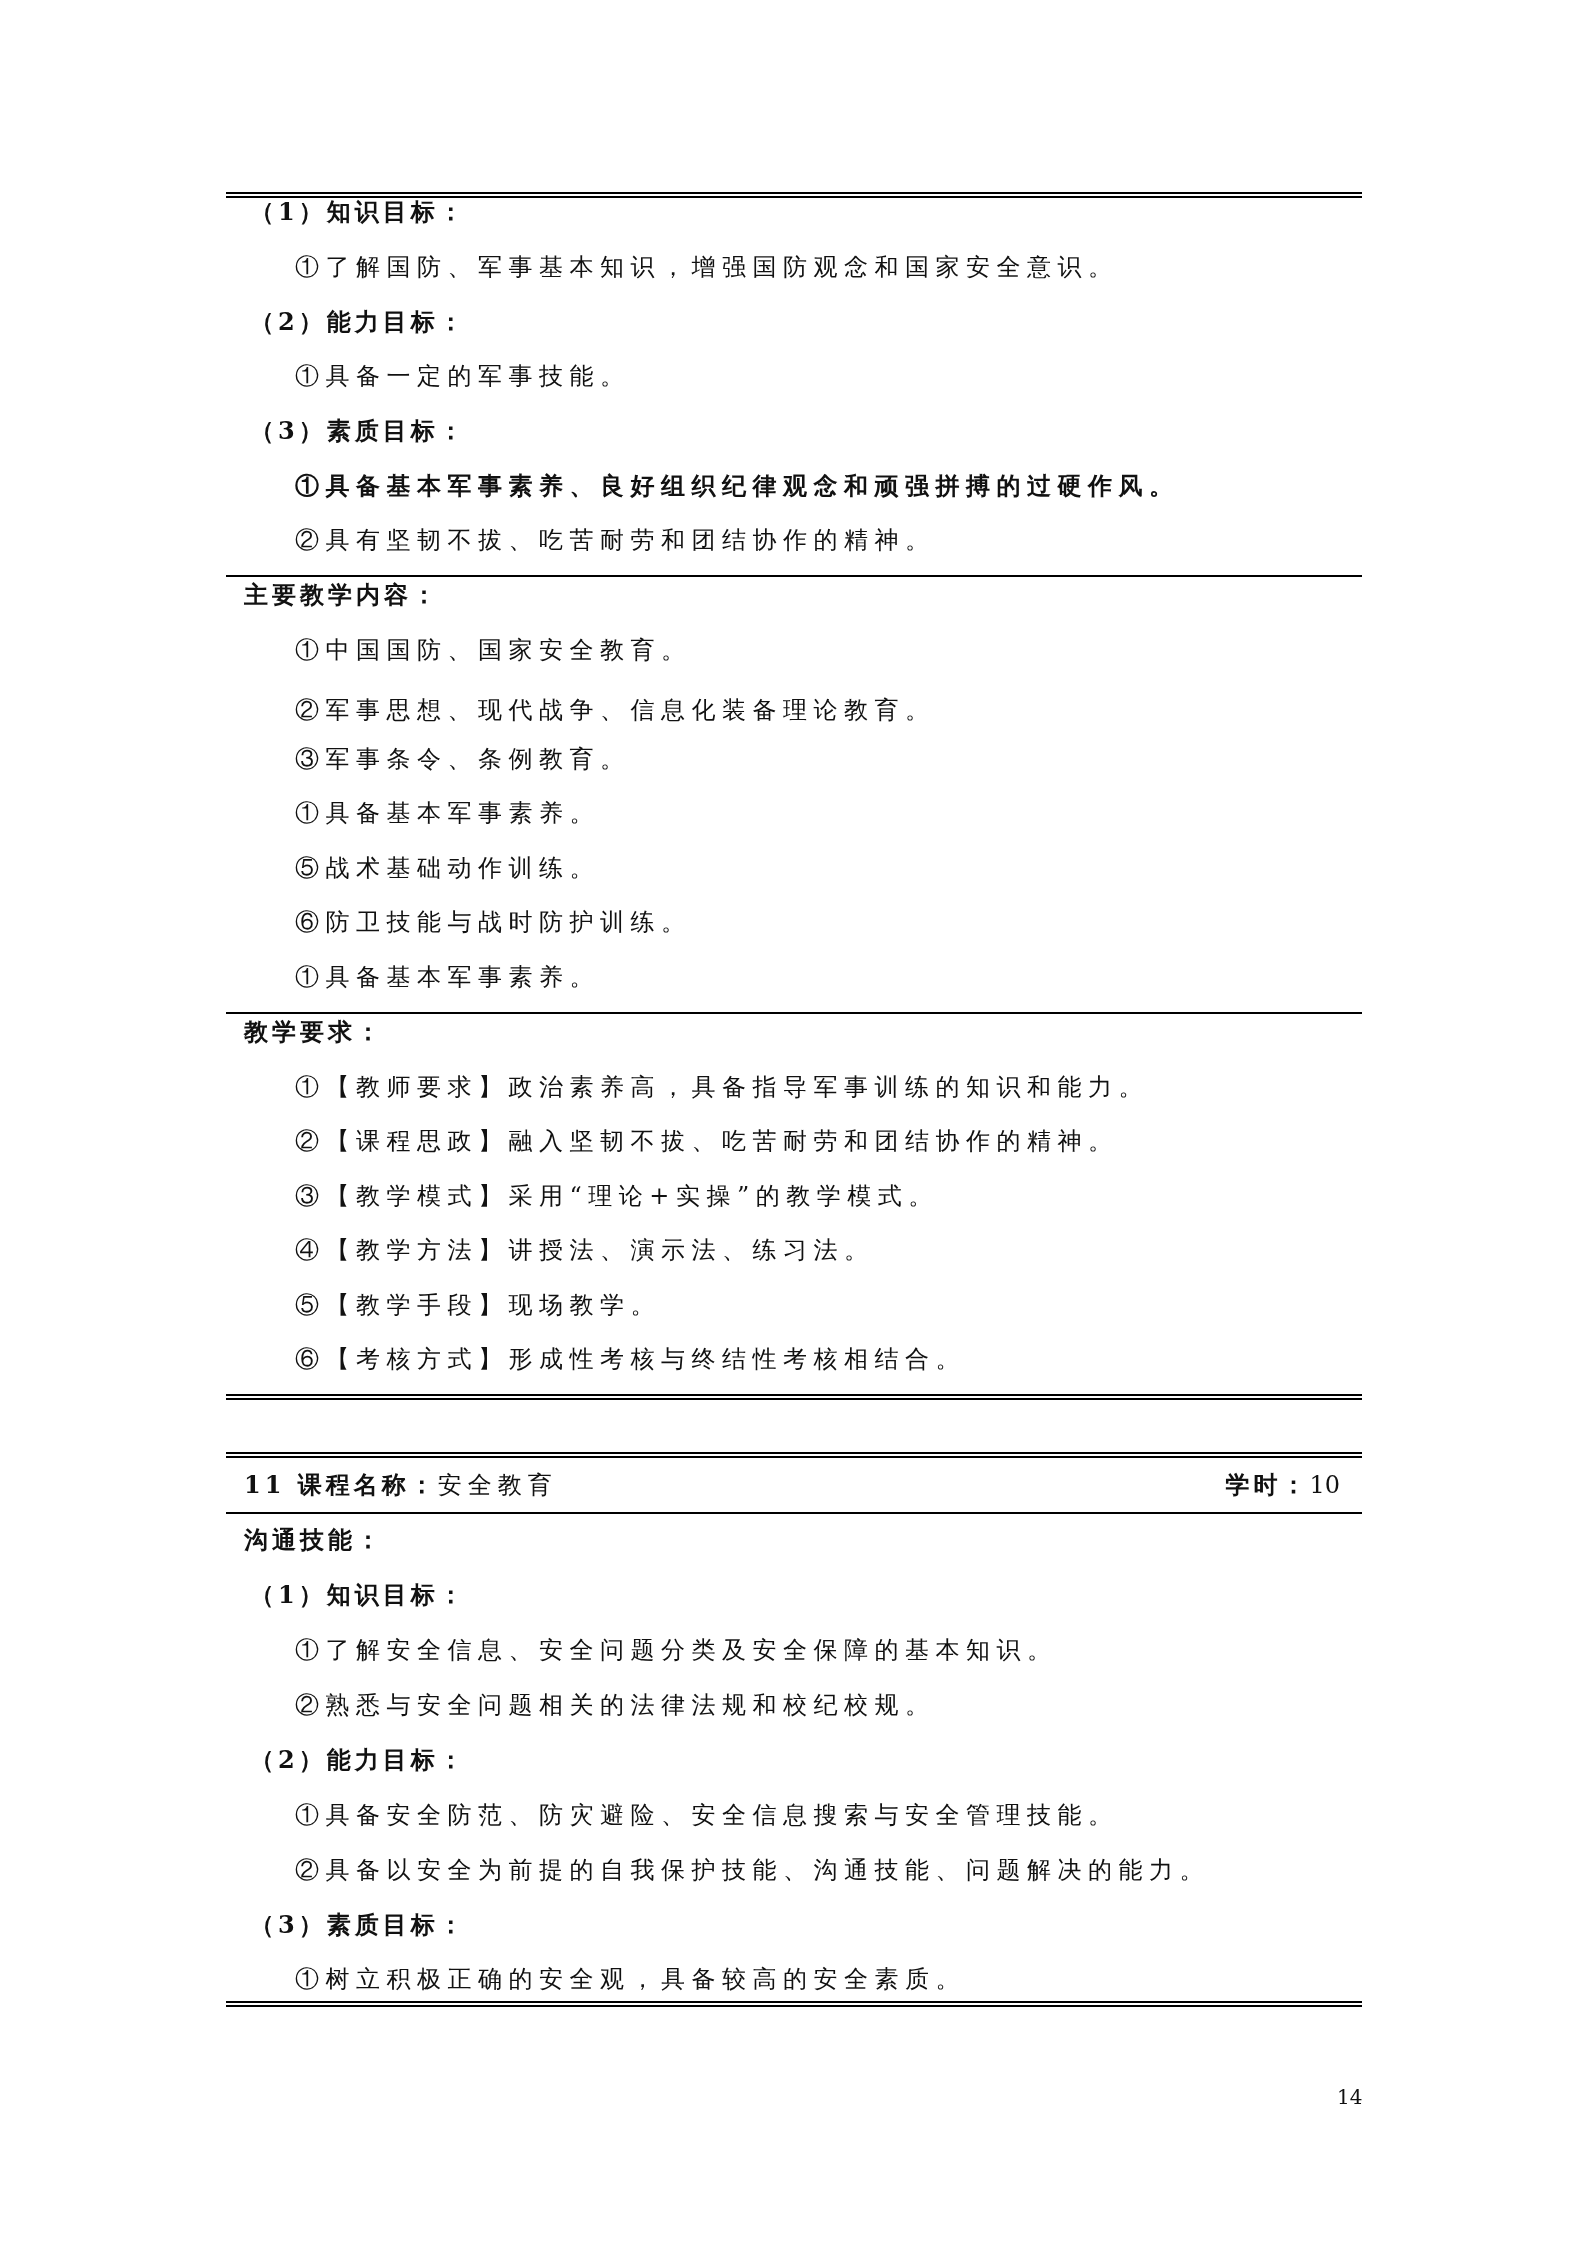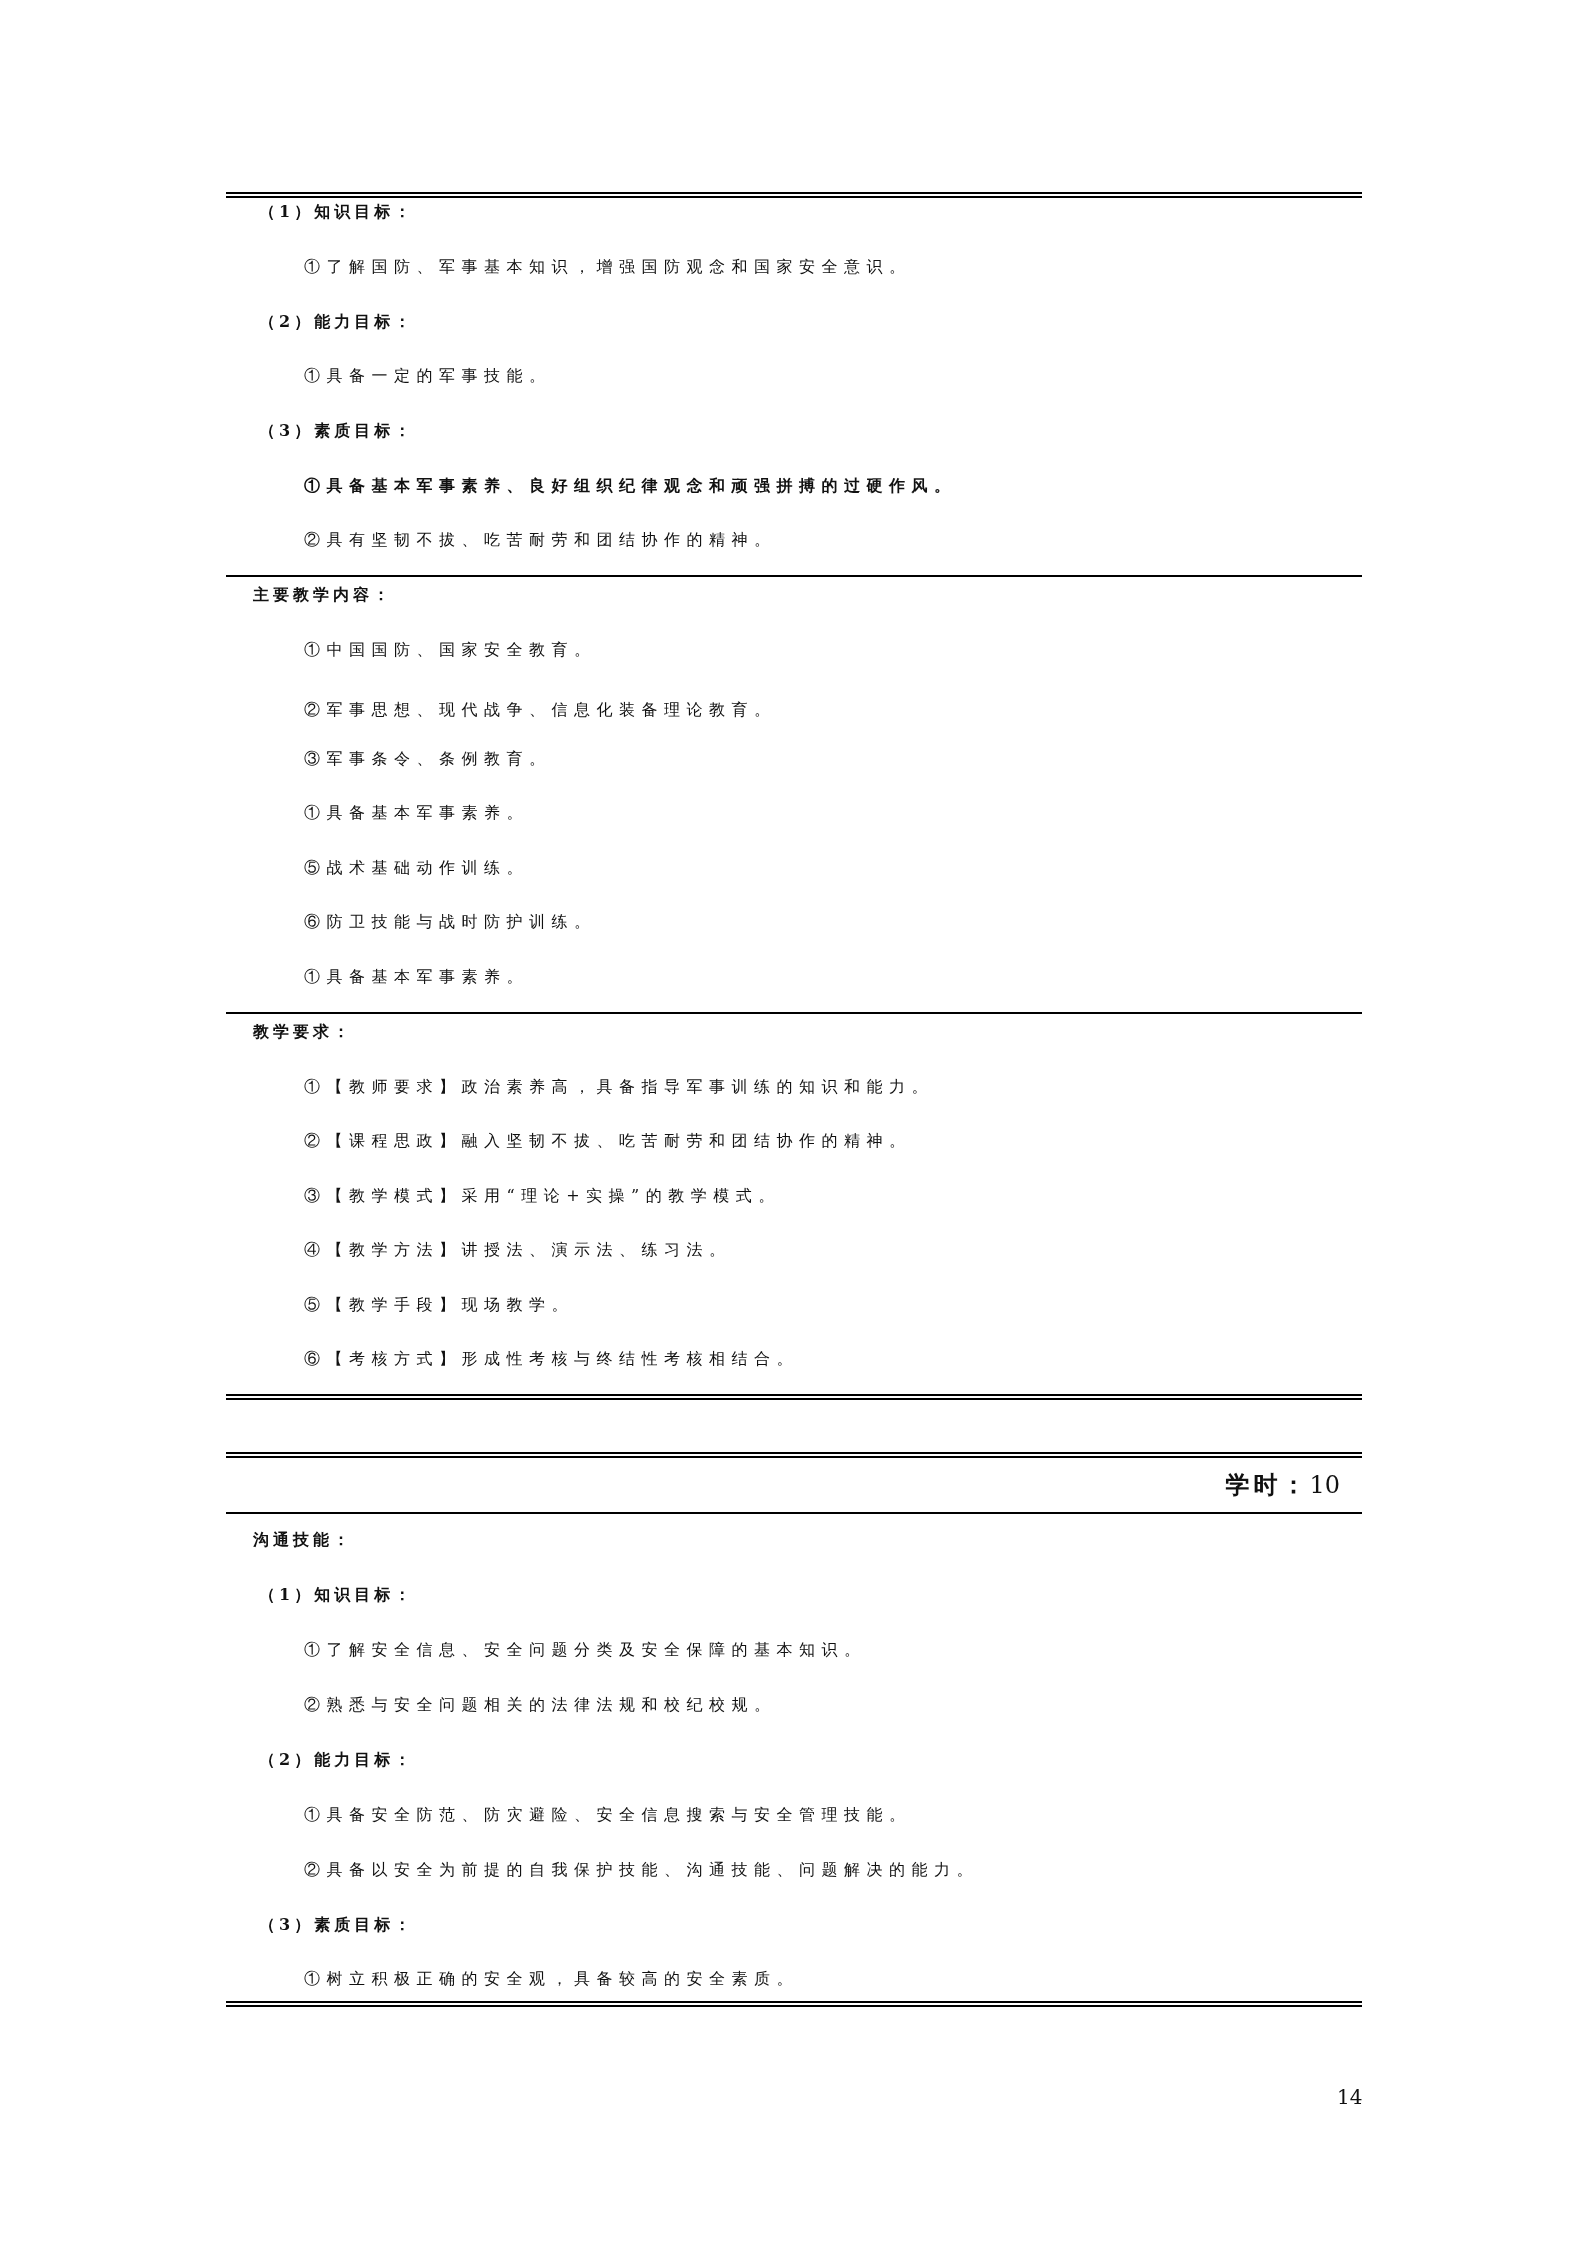--- a/index.html
+++ b/index.html
@@ -1,21 +1,21 @@
 <!DOCTYPE html>
 <html><head>
 <meta charset="utf-8">
 <style>
   html, body { margin: 0; padding: 0; background: #ffffff; }
   body { width: 1587px; height: 2245px; position: relative; overflow: hidden;
          font-family: "DejaVu Serif", "Liberation Serif", serif; color: #111111; }
   .hline { position: absolute; left: 226px; width: 1136px; background: #000; }
   .single { height: 2px; }
   .double { height: 6px; background: transparent; border-top: 2px solid #000; border-bottom: 2px solid #000; box-sizing: border-box; }
-  .row { position: absolute; left: 0; height: 54px; line-height: 54px; font-size: 16px; white-space: nowrap; letter-spacing: 6.5px; margin-left: 9px; }
+  .row { position: absolute; left: 0; height: 54px; line-height: 54px; font-size: 24px; white-space: nowrap; letter-spacing: 6.5px; }
   .sec { left: 244px; font-weight: bold; letter-spacing: 4px; }
   .sub { left: 250px; font-weight: bold; letter-spacing: 4px; }
   .item { left: 295px; }
   .title-row { position: absolute; left: 244px; width: 1096px; height: 54px; line-height: 54px; font-size: 24px; white-space: nowrap; }
   .title-row .left { position: absolute; left: 0; }
   .title-row .right { position: absolute; right: 0; }
   .title-row .lbl { font-weight: bold; letter-spacing: 4px; }
   .title-row .val { letter-spacing: 6px; }
   .pagenum { position: absolute; left: 1337px; top: 2082px; font-size: 20px; line-height: 30px; }
 </style>
@@ -53,20 +53,23 @@
 <div class="row item" style="top:1169px;">③【教学模式】采用“理论+实操”的教学模式。</div>
 <div class="row item" style="top:1223px;">④【教学方法】讲授法、演示法、练习法。</div>
 <div class="row item" style="top:1278px;">⑤【教学手段】现场教学。</div>
 <div class="row item" style="top:1332px;">⑥【考核方式】形成性考核与终结性考核相结合。</div>
 
 <div class="hline double" style="top:1394px;"></div>
 
 <div class="hline double" style="top:1452px;"></div>
 
 <div class="title-row" style="top:1458px;">
+  <span class="left">
+    <span class="lbl">11 课程名称：</span><span class="val">安全教育</span>
+  </span>
   <span class="right">
     <span class="lbl">学时：</span><span>10</span>
   </span>
 </div>
 
 <div class="hline single" style="top:1512px;"></div>
 
 <div class="row sec" style="top:1513px;">沟通技能：</div>
 
 <div class="row sub" style="top:1568px;">（1）知识目标：</div>

